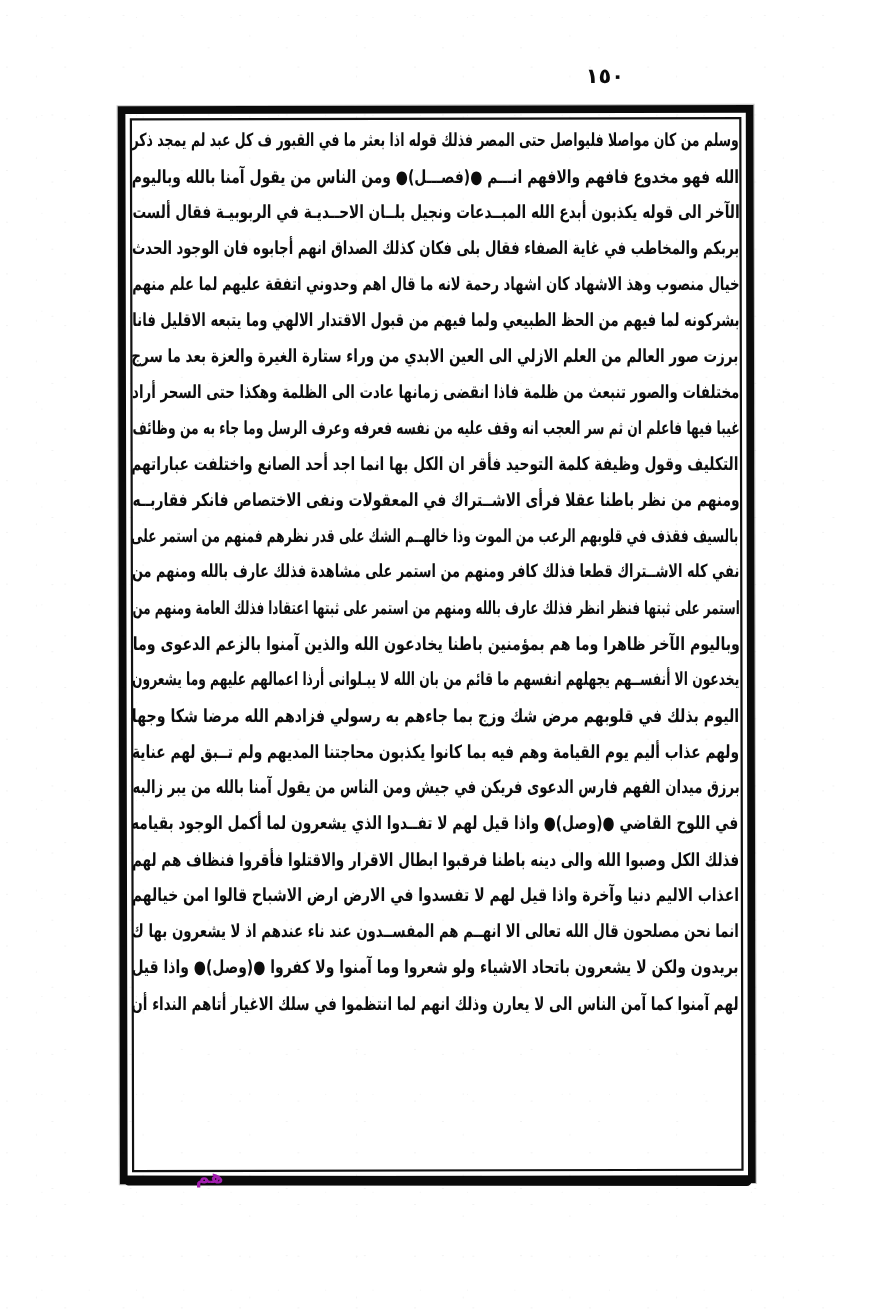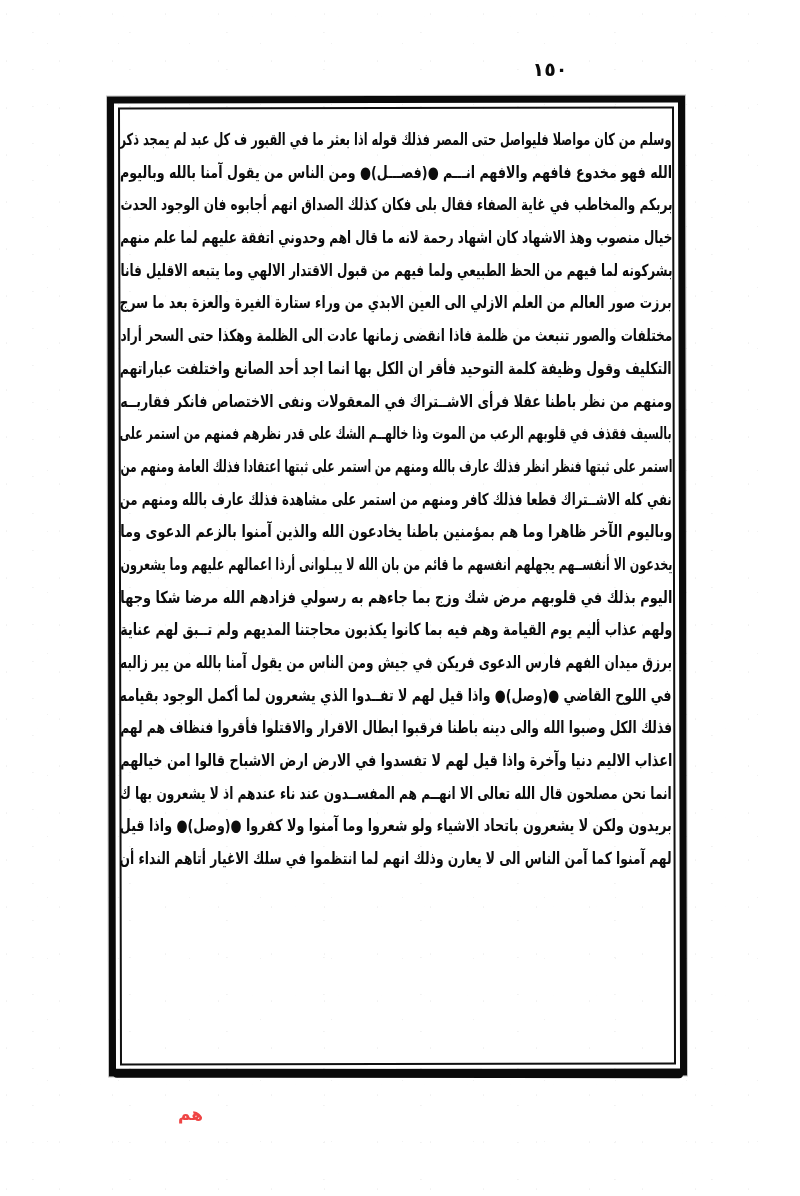--- a/index.html
+++ b/index.html
@@ -66,21 +66,21 @@
     bottom: -9px;
     height: 9px;
     background: #0a0a0a;
     border-radius: 0 0 4px 4px;
     transform: rotate(0.18deg);
   }
 
   
   .textblock {
     position: absolute;
-    top: 124px;
+    top: 112px;
     left: 120px;
     width: 552px;
     height: 948px;
     direction: rtl;
     text-align: justify;
     text-align-last: justify;
     overflow: hidden;
   }
 
   .line {
@@ -102,24 +102,24 @@
   }
   .line > span {
     display: inline-block;
     transform-origin: right center;
     white-space: nowrap;
   }
 
   
   .catchword {
     position: absolute;
-    top: 1104px;
+    top: 1060px;
     left: 178px;
     font-size: 17px;
-    color: #ef4444;
+    color: #a21caf;
     direction: rtl;
     font-weight: 700;
     font-family: "DejaVu Sans", "Liberation Sans", sans-serif;
   }
 
   
   .speckle {
     position: absolute;
     inset: 0;
     pointer-events: none;
@@ -142,30 +142,32 @@
   </div>
 
   <div class="frame-outer">
     <div class="frame-inner"></div>
     <div class="frame-bottom-thick"></div>
   </div>
 
   <div class="textblock" id="textblock">
       <div class="line"><span style="transform: scaleX(0.687);">وسلم من كان مواصلا فليواصل حتى المصر فذلك قوله اذا بعثر ما في القبور ف كل عبد لم يمجد ذكر</span></div>
       <div class="line"><span style="transform: scaleX(0.7666);">الله فهو مخدوع فافهم والافهم انـــم  ●(فصـــل)●  ومن الناس من يقول آمنا بالله وباليوم</span></div>
+      <div class="line"><span style="transform: scaleX(0.7528);">الآخر الى قوله يكذبون أبدع الله المبــدعات ونجيل بلــان الاحــديـة في الربوبيـة فقال ألست</span></div>
       <div class="line"><span style="transform: scaleX(0.7288);">بربكم والمخاطب في غاية الصفاء فقال بلى فكان كذلك الصداق انهم أجابوه فان الوجود الحدث</span></div>
       <div class="line"><span style="transform: scaleX(0.7241);">خيال منصوب وهذ الاشهاد كان اشهاد رحمة لانه ما قال اهم وحدوني اتفقة عليهم لما علم منهم</span></div>
       <div class="line"><span style="transform: scaleX(0.7259);">بشركونه لما فيهم من الحظ الطبيعي ولما فيهم من قبول الاقتدار الالهي وما يتبعه الاقليل فانا</span></div>
       <div class="line"><span style="transform: scaleX(0.7464);">برزت صور العالم من العلم الازلي الى العين الابدي من وراء ستارة الغيرة والعزة بعد ما سرج</span></div>
       <div class="line"><span style="transform: scaleX(0.7366);">مختلفات والصور تنبعث من ظلمة فاذا انقضى زمانها عادت الى الظلمة وهكذا حتى السحر أراد</span></div>
+      <div class="line"><span style="transform: scaleX(0.6787);">غيبا فيها فاعلم ان ثم سر العجب انه وقف عليه من نفسه فعرفه وعرف الرسل وما جاء به من وظائف</span></div>
       <div class="line"><span style="transform: scaleX(0.7576);">التكليف وقول وظيفة كلمة التوحيد فأقر ان الكل بها انما اجد أحد الصانع واختلفت عباراتهم</span></div>
       <div class="line"><span style="transform: scaleX(0.7612);">ومنهم من نظر باطنا عقلا فرأى الاشــتراك في المعقولات ونفى الاختصاص فانكر فقاربــه</span></div>
       <div class="line"><span style="transform: scaleX(0.667);">بالسيف فقذف في قلوبهم الرعب من الموت وذا خالهــم الشك على قدر نظرهم فمنهم من استمر على</span></div>
+      <div class="line"><span style="transform: scaleX(0.7116);">نفي كله الاشــتراك قطعا فذلك كافر ومنهم من استمر على مشاهدة فذلك عارف بالله  ومنهم من</span></div>
       <div class="line"><span style="transform: scaleX(0.6545);">استمر على ثبتها فنظر انظر فذلك عارف بالله  ومنهم من استمر على ثبتها اعتقادا فذلك العامة  ومنهم من</span></div>
-      <div class="line"><span style="transform: scaleX(0.7116);">نفي كله الاشــتراك قطعا فذلك كافر ومنهم من استمر على مشاهدة فذلك عارف بالله  ومنهم من</span></div>
       <div class="line"><span style="transform: scaleX(0.7816);">وباليوم الآخر ظاهرا وما هم بمؤمنين باطنا  يخادعون الله والذين آمنوا بالزعم الدعوى وما</span></div>
       <div class="line"><span style="transform: scaleX(0.6752);">يخدعون الا أنفســهم يجهلهم انفسهم ما قائم من بان الله لا يبـلوانى أرذا اعمالهم عليهم وما يشعرون</span></div>
       <div class="line"><span style="transform: scaleX(0.7804);">اليوم بذلك  في قلوبهم مرض شك وزج بما جاءهم به رسولي فزادهم الله مرضا شكا وجها</span></div>
       <div class="line"><span style="transform: scaleX(0.7589);">ولهم عذاب أليم يوم القيامة وهم فيه بما كانوا يكذبون محاجتنا المديهم ولم تــبق لهم عناية</span></div>
       <div class="line"><span style="transform: scaleX(0.7301);">برزق ميدان الفهم فارس الدعوى فريكن في جيش ومن الناس من يقول آمنا بالله من يبر زالبه</span></div>
       <div class="line"><span style="transform: scaleX(0.7587);">في اللوح القاضي ●(وصل)●  واذا قيل لهم لا تفــدوا الذي يشعرون لما أكمل الوجود بقيامه</span></div>
       <div class="line"><span style="transform: scaleX(0.7458);">فذلك الكل وصبوا الله والى دينه باطنا فرقبوا ابطال الاقرار والاقتلوا فأقروا فنظاف هم لهم</span></div>
       <div class="line"><span style="transform: scaleX(0.7696);">اعذاب الاليم دنيا وآخرة واذا قيل لهم لا تفسدوا في الارض ارض الاشباح قالوا امن خيالهم</span></div>
       <div class="line"><span style="transform: scaleX(0.7343);">انما نحن مصلحون  قال الله تعالى الا انهــم هم المفســدون عند ناء عندهم اذ لا يشعرون بها ك</span></div>
       <div class="line"><span style="transform: scaleX(0.7679);">بريدون ولكن لا يشعرون باتحاد الاشياء ولو شعروا وما آمنوا ولا كفروا ●(وصل)● واذا قيل</span></div>

